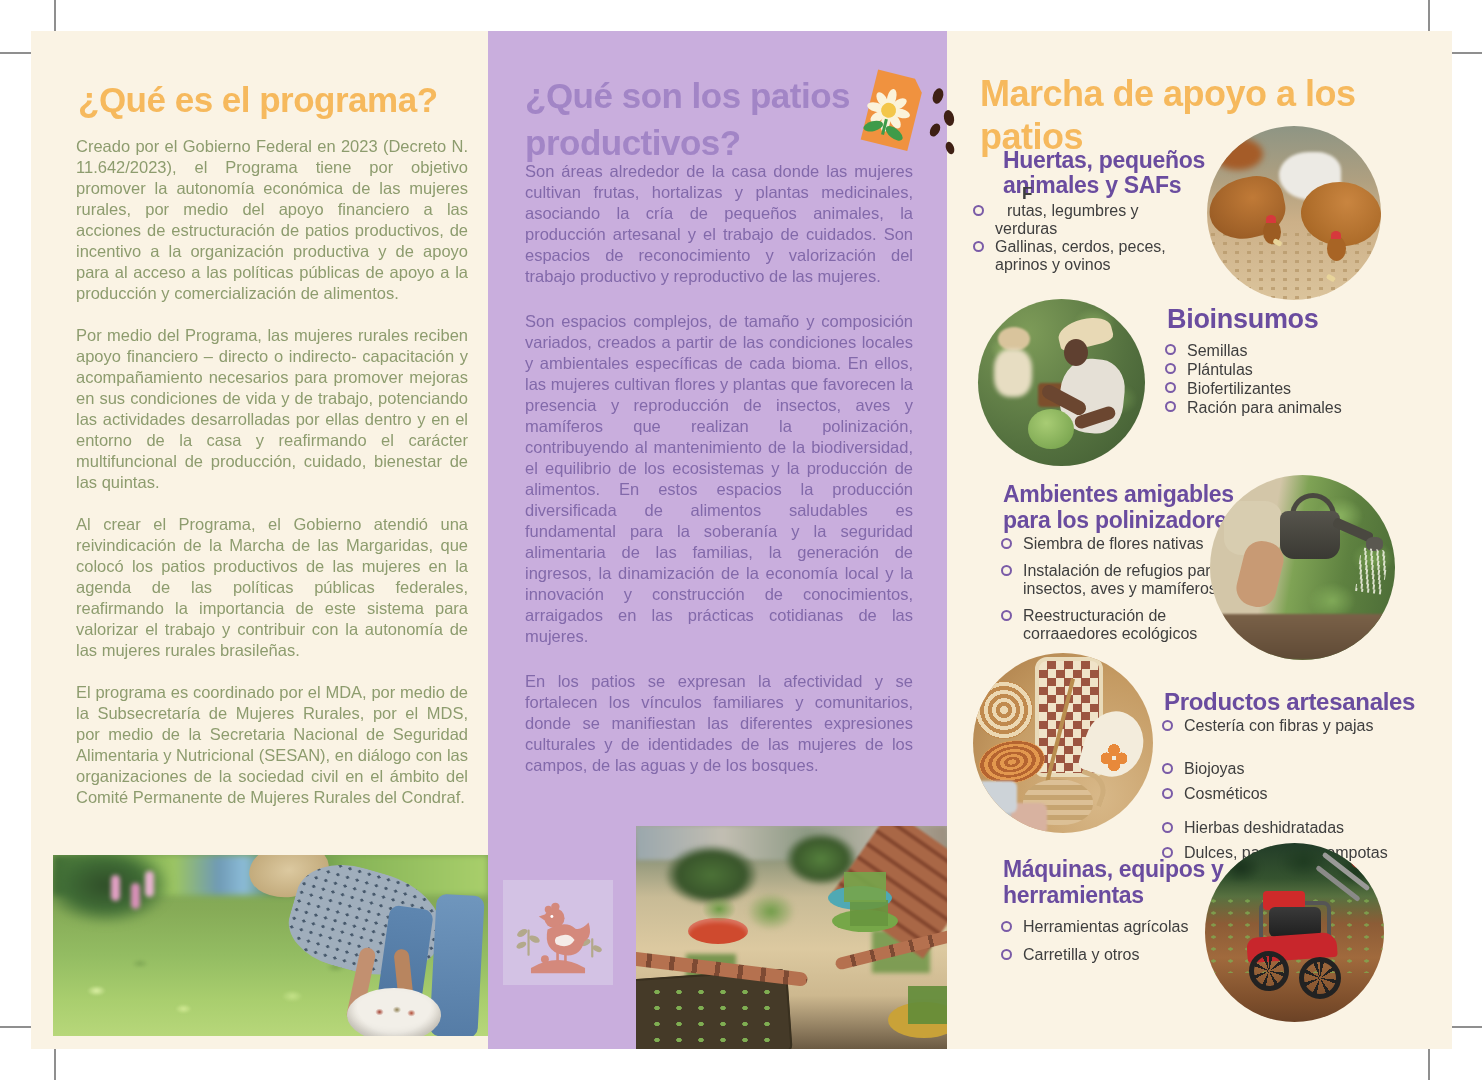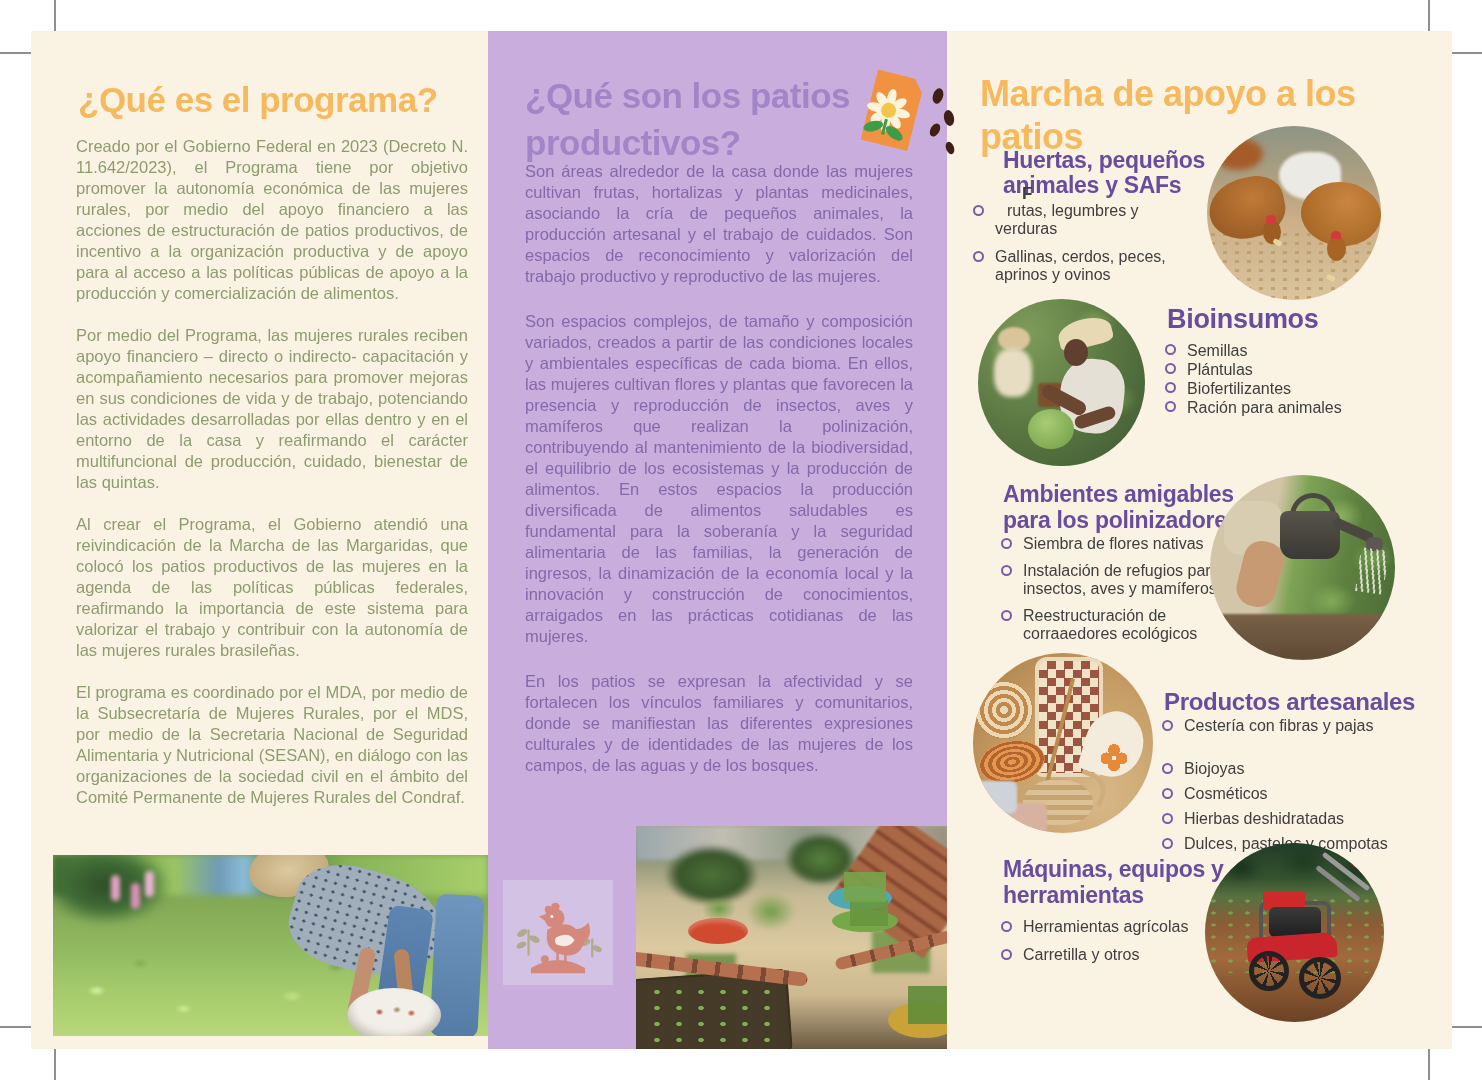--- a/index.html
+++ b/index.html
@@ -247,21 +247,21 @@
 
   <h1 class="abs big-title" id="right-title">Marcha de apoyo a los patios</h1>
 
   <div class="abs sec-head" style="left:1003px;top:148px;width:230px;font-size:23px;line-height:25px">Huertas, pequeños animales y SAFs</div>
   <div class="abs" id="strayF">F</div>
   <ul class="abs blist" style="left:973px;top:202px;width:215px">
     <li>
         <span class="ring"></span>
         <span class="indent-first">rutas, legumbres y verduras</span>
       </li>
-    <li style="margin-top:10px">
+    <li style="">
         <span class="ring"></span>
         <span>Gallinas, cerdos, peces, aprinos y ovinos</span>
       </li>
   </ul>
   <div class="photo circle" id="photo-chickens">
     <div class="cc-dots"></div>
       <div class="cc-far"></div>
       <div class="cc-white"></div>
     <div class="cc-hen1"></div>
       <div class="cc-head1"></div>
@@ -347,21 +347,21 @@
         <span>Cestería con fibras y pajas</span>
       </li>
     <li style="margin-top:25px">
         <span class="ring"></span>
         <span>Biojoyas</span>
       </li>
     <li style="margin-top:7px">
         <span class="ring"></span>
         <span>Cosméticos</span>
       </li>
-    <li style="margin-top:7px">
+    <li style="margin-top:16px">
         <span class="ring"></span>
         <span>Hierbas deshidratadas</span>
       </li>
     <li style="margin-top:7px">
         <span class="ring"></span>
         <span>Dulces, pasteles y compotas</span>
       </li>
   </ul>
 
   <div class="abs sec-head" style="left:1003px;top:856px;width:235px;font-size:23px;line-height:26px">Máquinas, equipos y herramientas</div>

